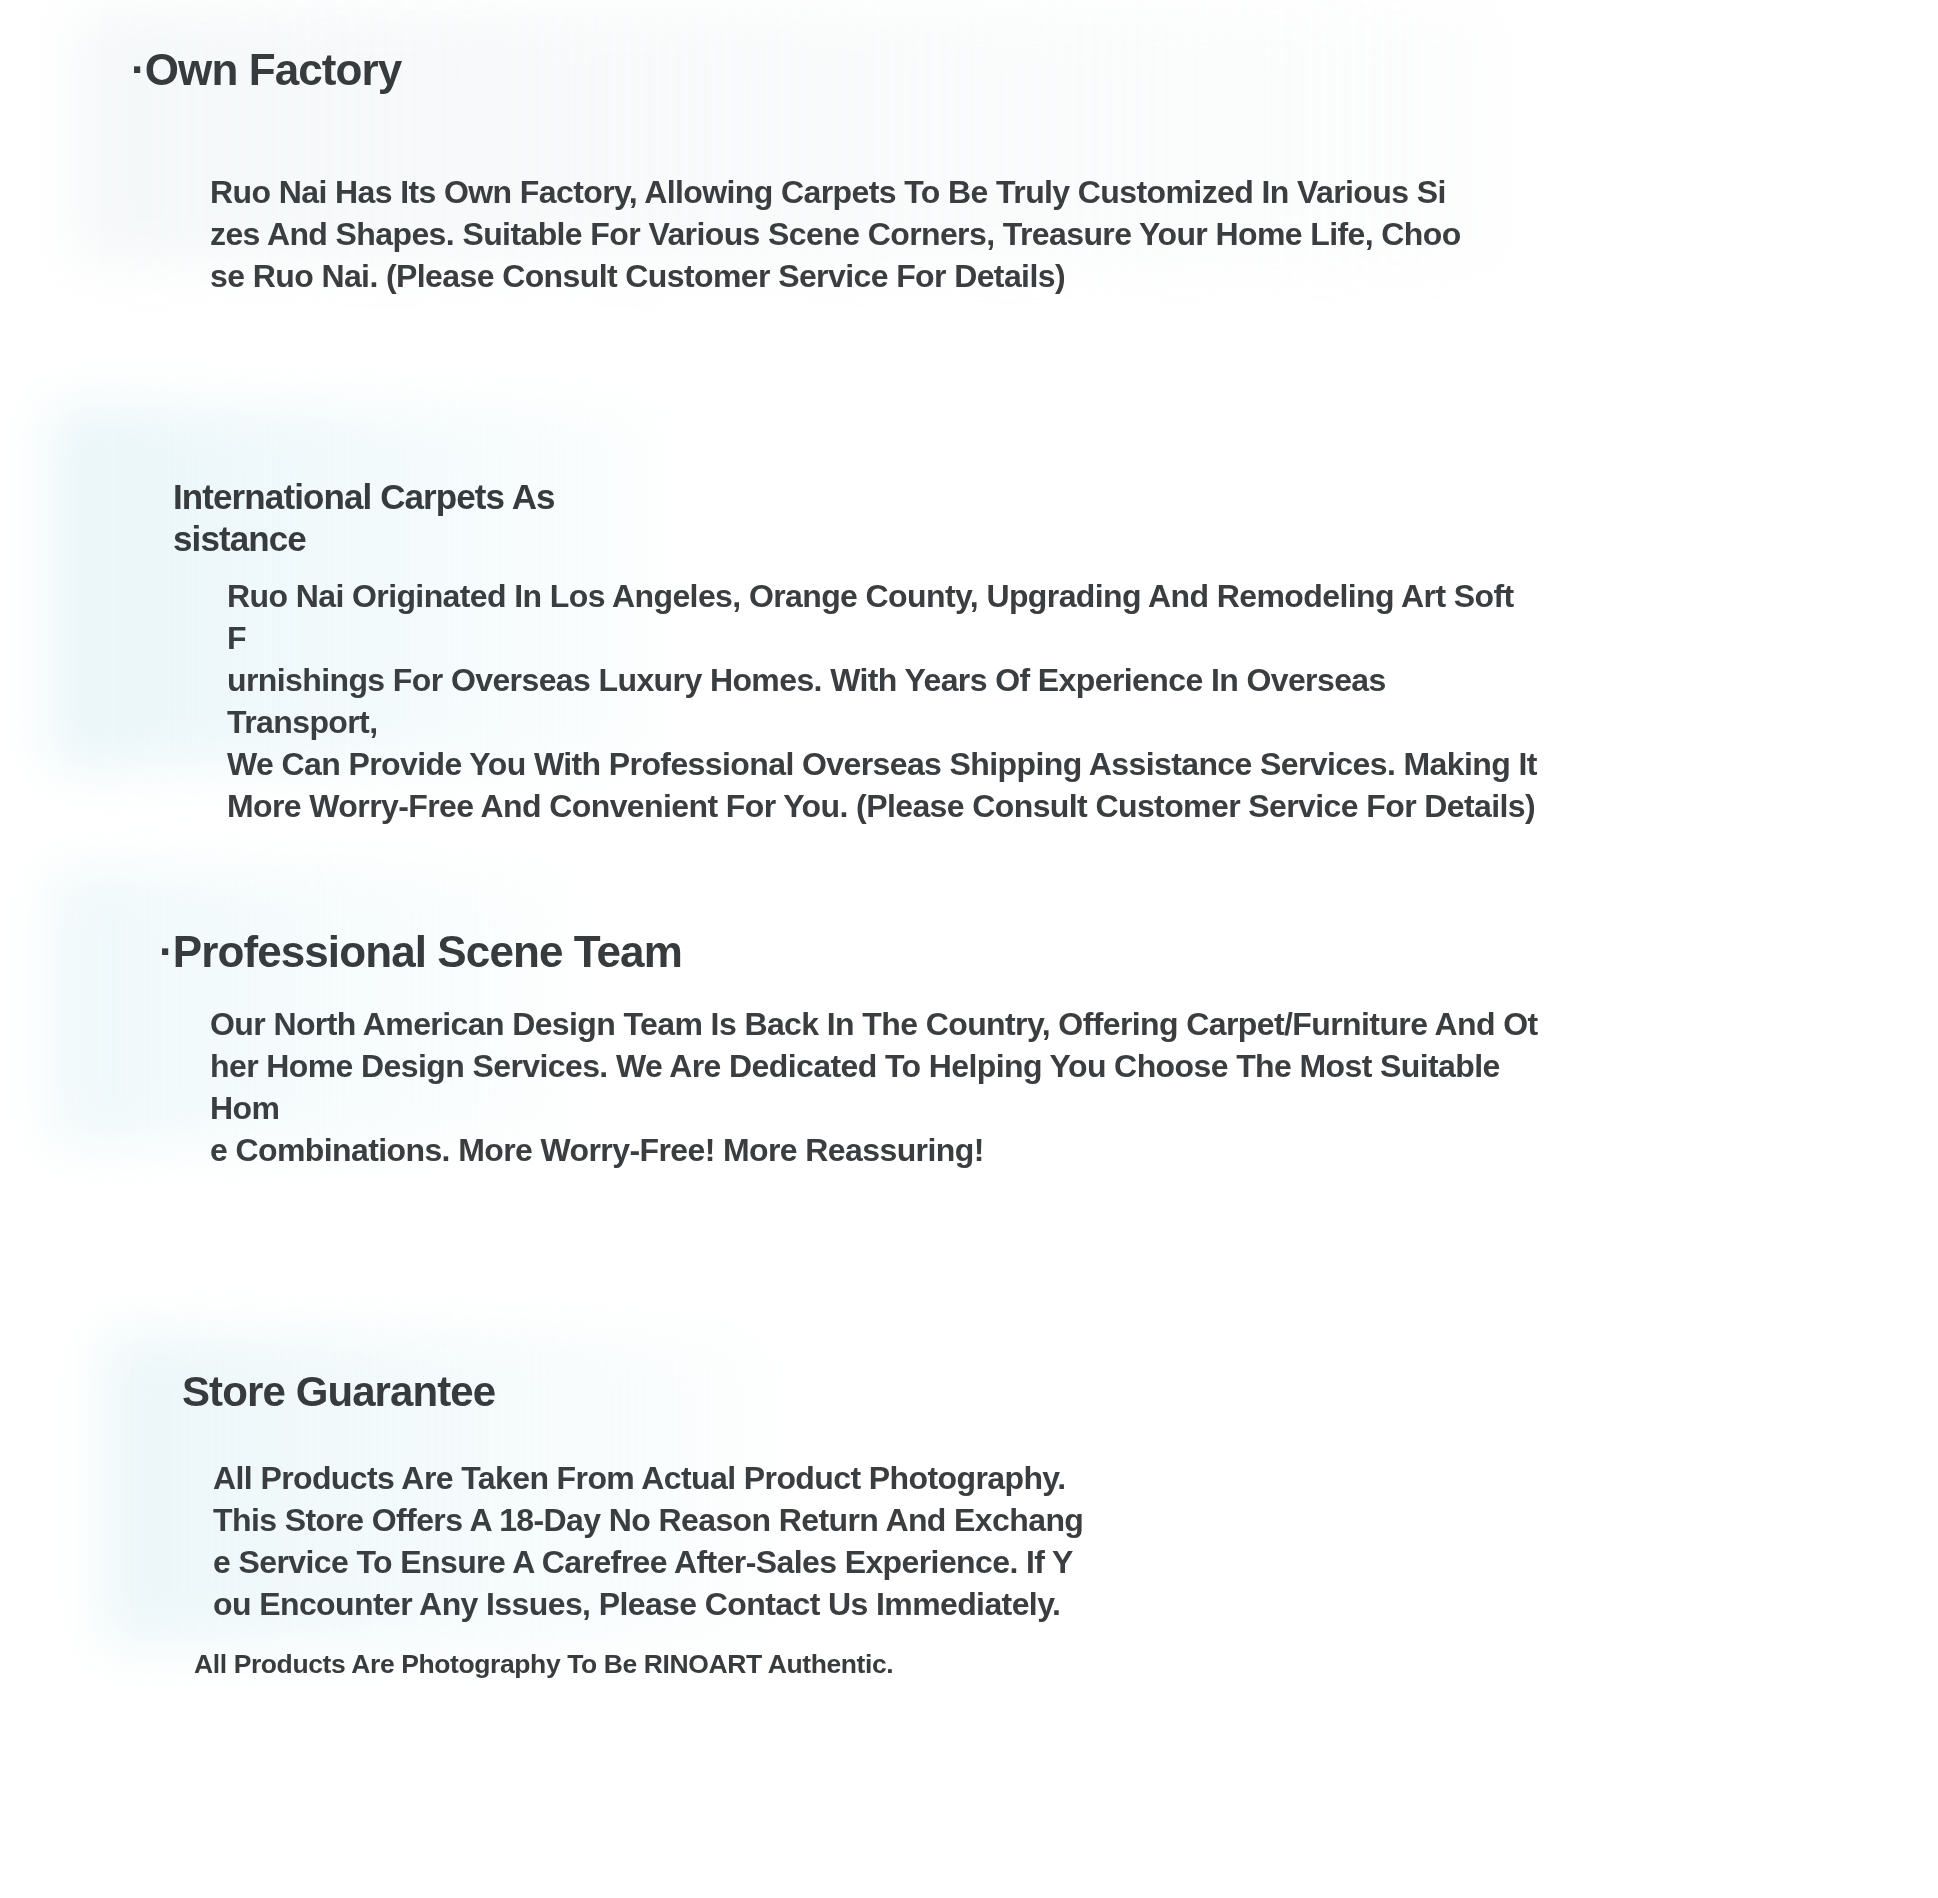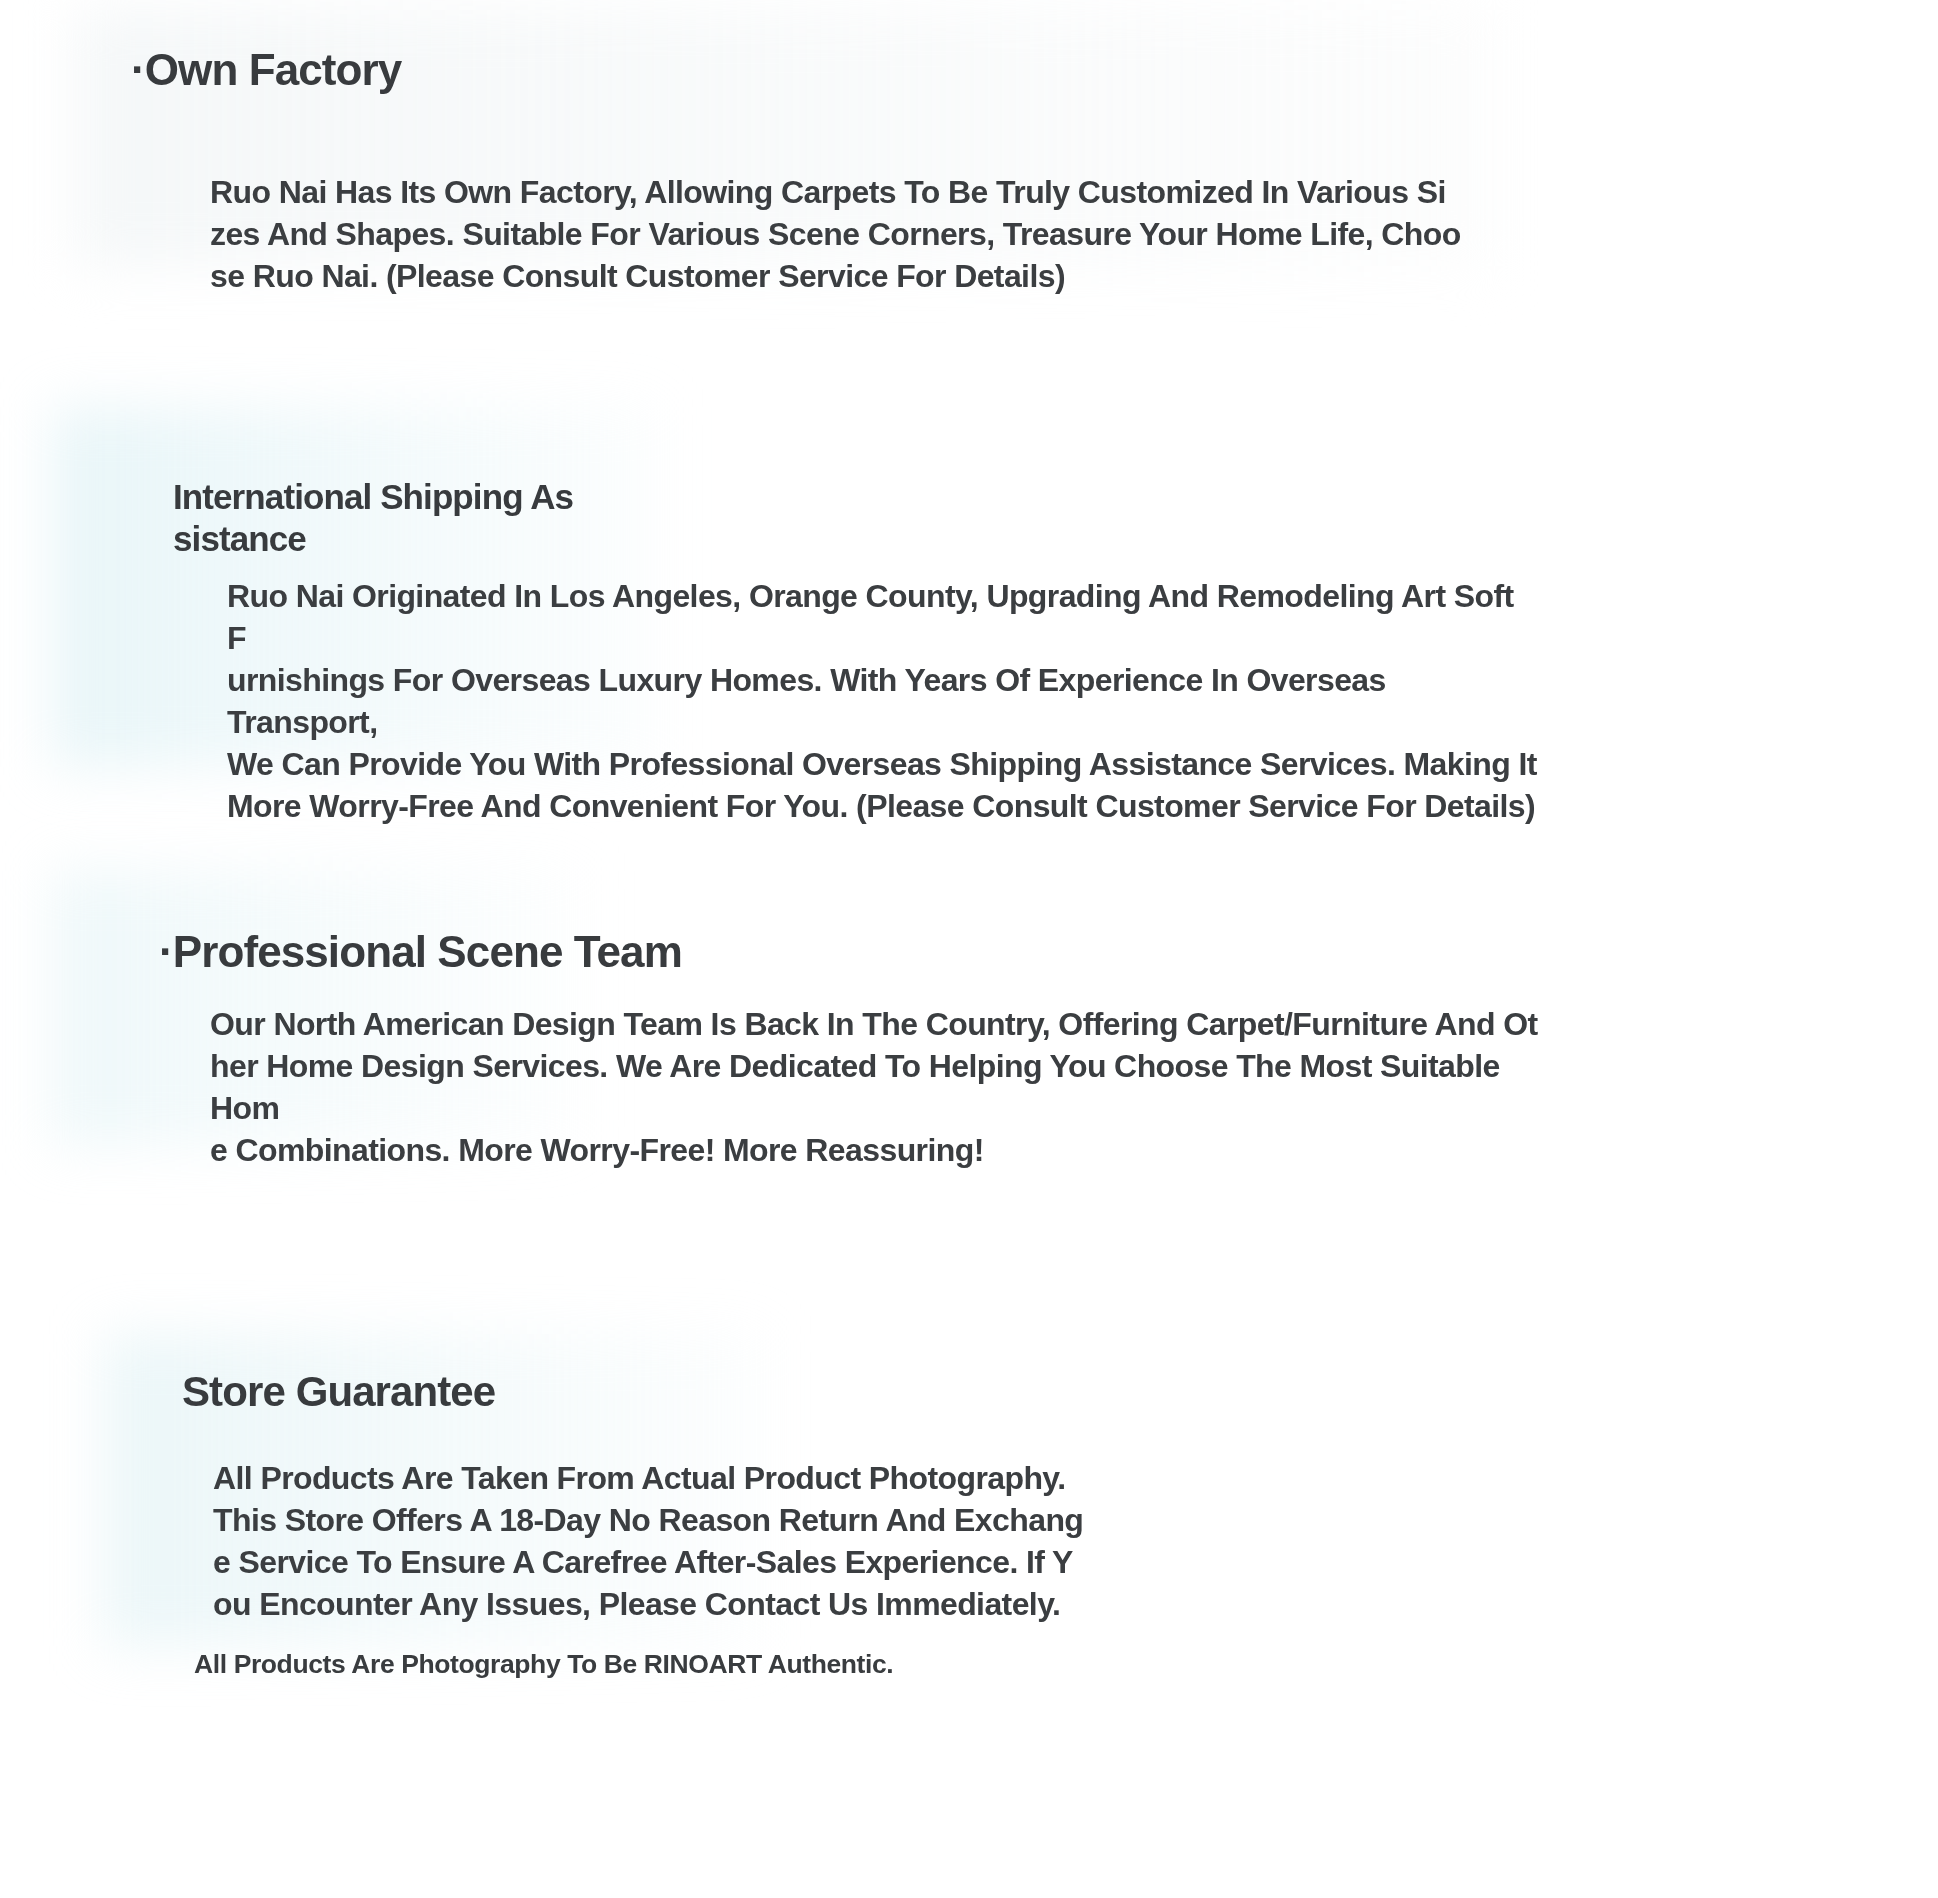--- a/index.html
+++ b/index.html
@@ -81,21 +81,21 @@
   <div class="tint tint2"></div>
   <div class="tint tint3"></div>
   <div class="tint tint4"></div>
 
   <div id="h-own-factory" class="heading h-large">·Own Factory</div>
 
   <div id="p-own-factory" class="body-text">Ruo Nai Has Its Own Factory, Allowing Carpets To Be Truly Customized In Various Si
 zes And Shapes. Suitable For Various Scene Corners, Treasure Your Home Life, Choo
 se Ruo Nai. (Please Consult Customer Service For Details)</div>
 
-  <div id="h-shipping" class="heading h-wrap">International Shipping As
+  <div id="h-shipping" class="heading h-wrap">International Carpets As
 sistance</div>
 
   <div id="p-shipping" class="body-text">Ruo Nai Originated In Los Angeles, Orange County, Upgrading And Remodeling Art Soft F
 urnishings For Overseas Luxury Homes. With Years Of Experience In Overseas Transport,
 We Can Provide You With Professional Overseas Shipping Assistance Services. Making It
 More Worry-Free And Convenient For You. (Please Consult Customer Service For Details)</div>
 
   <div id="h-design-team" class="heading h-large">·Professional Scene Team</div>
 
   <div id="p-design-team" class="body-text">Our North American Design Team Is Back In The Country, Offering Carpet/Furniture And Ot

